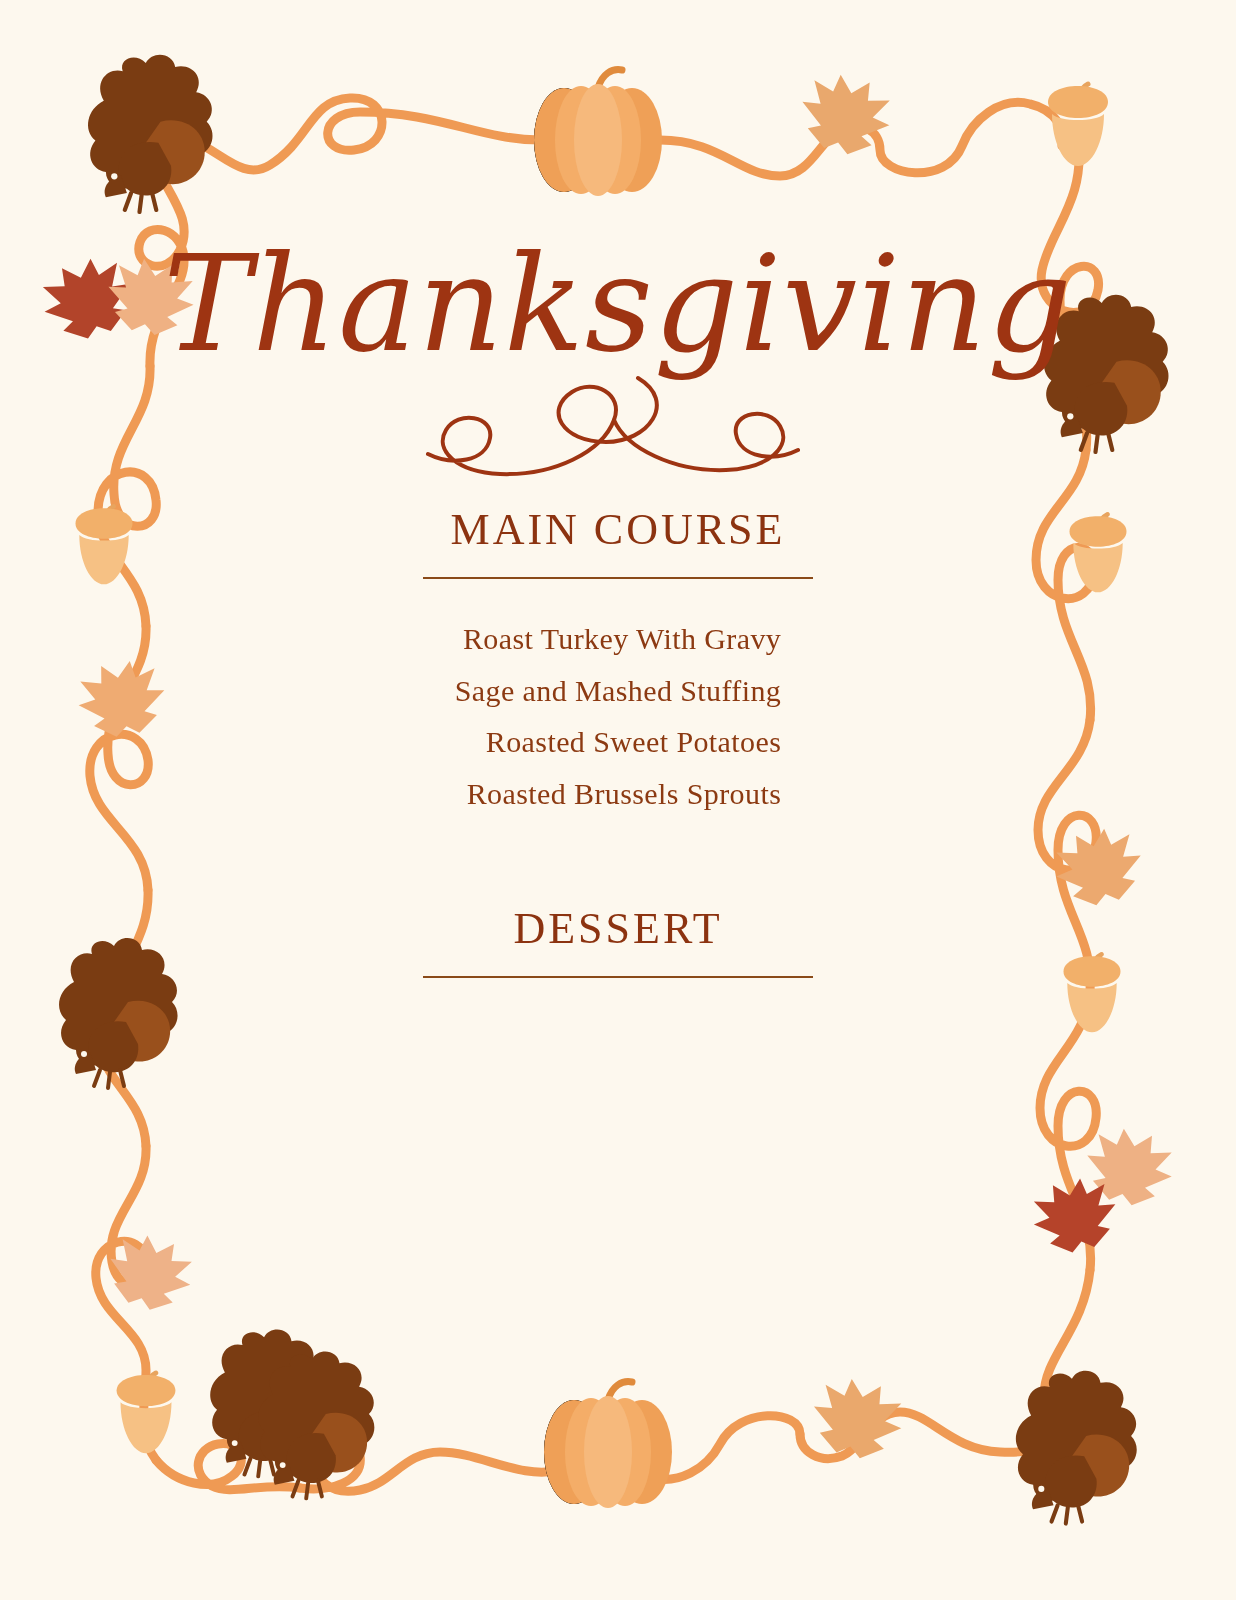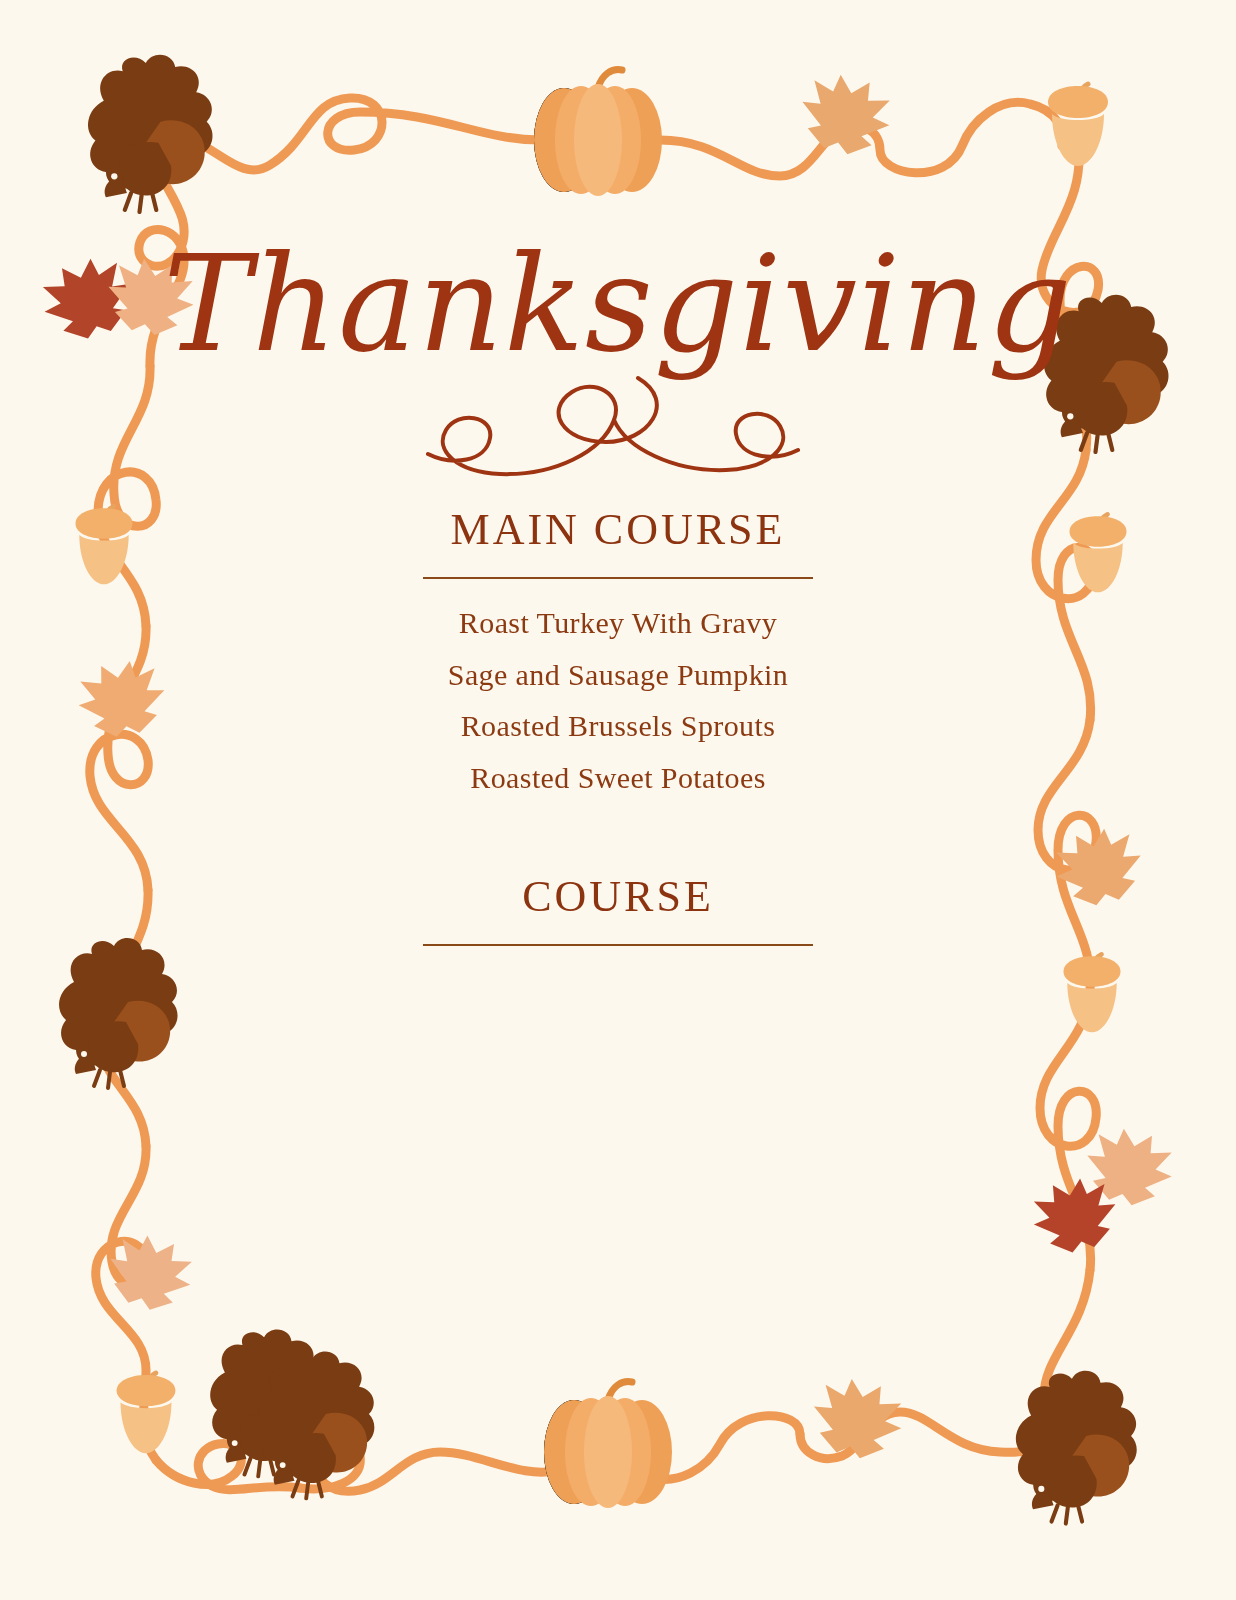--- a/index.html
+++ b/index.html
@@ -73,23 +73,23 @@
 
   .rule {
     width: 390px;
     height: 2px;
     background: #8a4a18;
     margin: 22px 0 18px 0;
   }
 
   .items {
     list-style: none;
-    margin: 0;
+    margin: 16px;
     padding: 0;
-    text-align: center;
+    text-align: right;
   }
   .items li {
     font-family: "Liberation Serif", serif;
     font-size: 30px;
     line-height: 1.72;
     color: #8c3a12;
     letter-spacing: 0.4px;
     white-space: nowrap;
   }
 
@@ -243,24 +243,24 @@
       <g fill="none" stroke="#9e3412" stroke-width="4" stroke-linecap="round">
         <path d="M290,6 C330,30 300,70 258,70 C214,70 196,38 224,20 C246,6 276,22 266,48 C254,80 206,104 152,102 C108,100 86,78 98,58 C110,38 146,44 142,66 C138,90 104,94 80,82"></path>
         <path d="M266,48 C278,76 326,100 378,98 C422,96 444,74 432,54 C420,34 384,40 388,62 C392,86 426,90 450,78"></path>
       </g>
     </svg>
 
     <div class="section-heading">MAIN COURSE</div>
     <div class="rule"></div>
     <ul class="items">
       <li>Roast Turkey With Gravy</li>
-      <li>Sage and Sausage Pumpkin</li>
+      <li>Sage and Mashed Stuffing</li>
+      <li>Roasted Sweet Potatoes</li>
       <li>Roasted Brussels Sprouts</li>
-      <li>Roasted Sweet Potatoes</li>
     </ul>
 
     <div class="dessert-block">
-      <div class="section-heading">COURSE</div>
+      <div class="section-heading">DESSERT</div>
       <div class="rule"></div>
     </div>
 
   </div>
 </div>
 
 </body></html>

